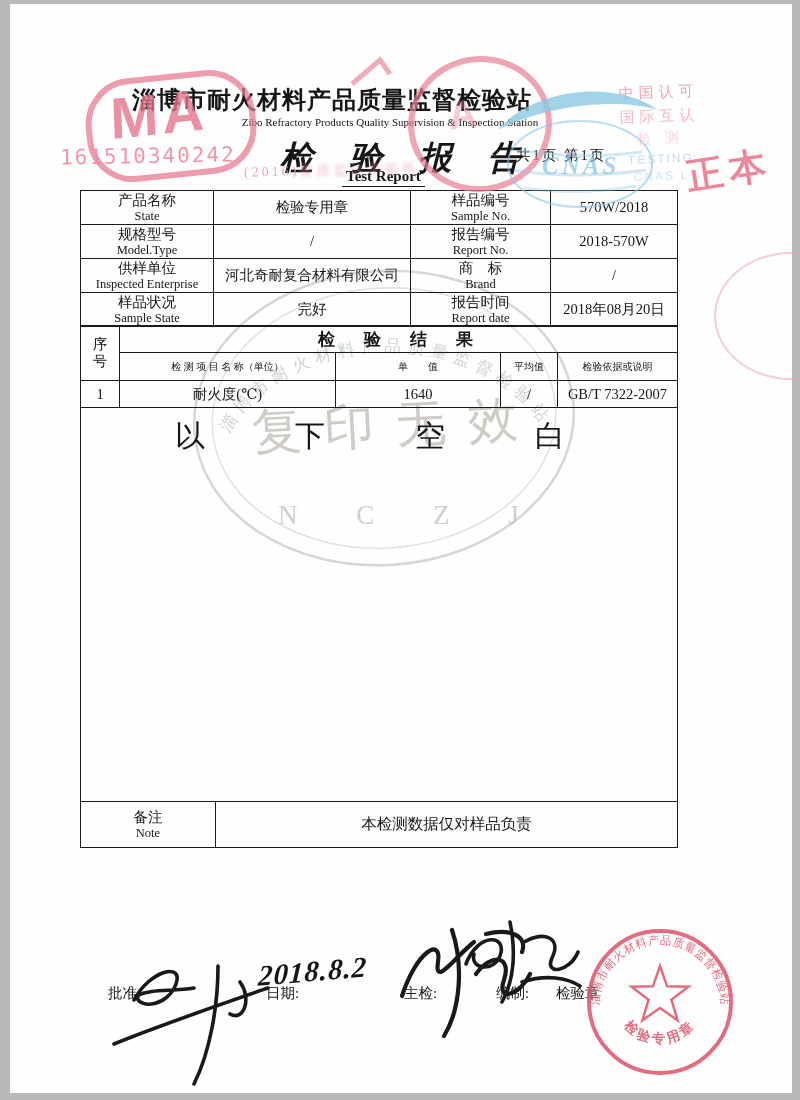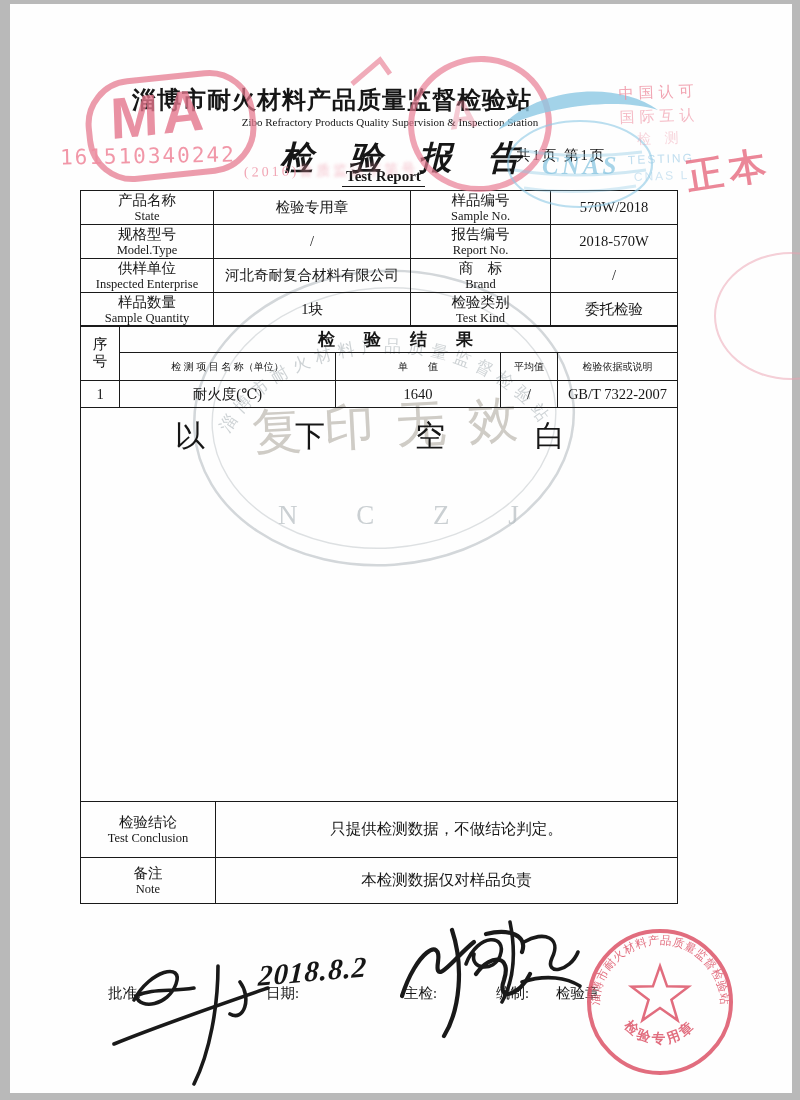--- a/index.html
+++ b/index.html
@@ -131,29 +131,29 @@
             </td>
           <td class="val">河北奇耐复合材料有限公司</td>
           <td>
               <div class="lc">商　标</div>
               <div class="le">Brand</div>
             </td>
           <td class="val">/</td>
         </tr>
         <tr style="height:34px">
           <td>
-              <div class="lc">样品数量</div>
-              <div class="le">Sample Quantity</div>
-            </td>
-          <td class="val">1块</td>
-          <td>
-              <div class="lc">检验类别</div>
-              <div class="le">Test Kind</div>
-            </td>
-          <td class="val">委托检验</td>
+              <div class="lc">样品状况</div>
+              <div class="le">Sample State</div>
+            </td>
+          <td class="val">完好</td>
+          <td>
+              <div class="lc">报告时间</div>
+              <div class="le">Report date</div>
+            </td>
+          <td class="val">2018年08月20日</td>
         </tr>
       </tbody>
     </table>
 
     <table class="tbl mt">
       <colgroup>
           <col style="width:39px">
           <col style="width:216px">
           <col style="width:165px">
           <col style="width:57px">
@@ -187,27 +187,20 @@
         </tr>
       </tbody>
     </table>
 
     <table class="tbl mt">
       <colgroup>
           <col style="width:135px">
           <col style="width:462px">
         </colgroup>
       <tbody>
-        <tr style="height:56px">
-          <td>
-            <div class="lc">检验结论</div>
-            <div class="le">Test Conclusion</div>
-          </td>
-          <td class="concl-txt">只提供检测数据，不做结论判定。</td>
-        </tr>
         <tr style="height:46px">
           <td>
             <div class="lc">备注</div>
             <div class="le">Note</div>
           </td>
           <td class="concl-txt">本检测数据仅对样品负责</td>
         </tr>
       </tbody>
     </table>
   </div>

